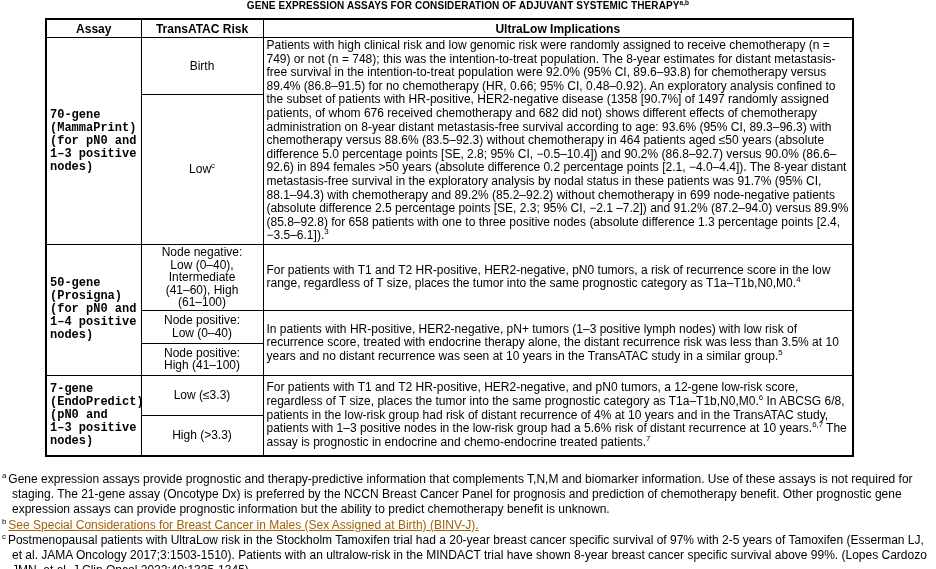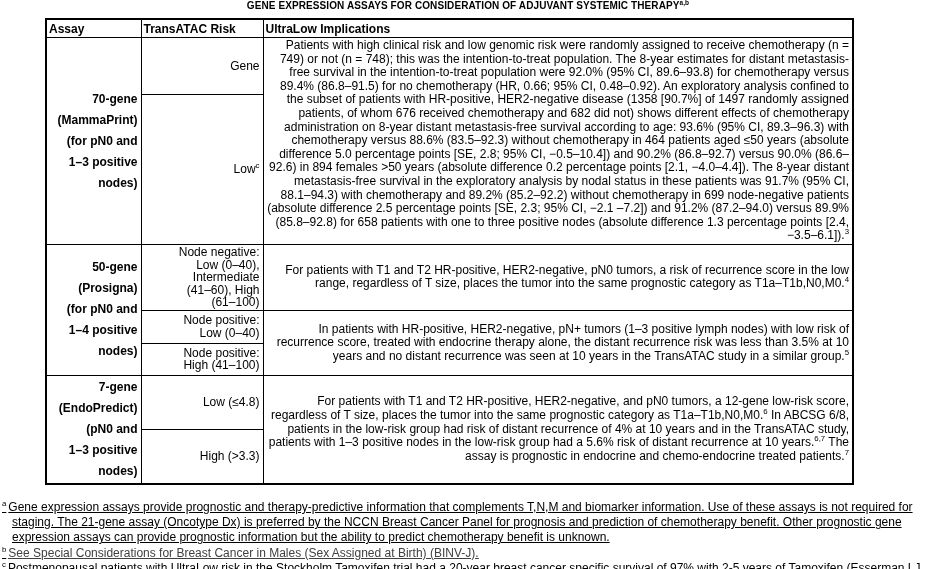--- a/index.html
+++ b/index.html
@@ -28,36 +28,36 @@
     border-collapse: collapse;
     table-layout: fixed;
     width: 809px;
     margin: 7px 0 0 45px;
     border: 2px solid #000000;
   }
   table.assays th, table.assays td {
     border: 1px solid #000000;
     padding: 1px 3px;
     font-size: 12px;
-    text-align: right;
   }
   table.assays th {
     font-weight: bold;
-    text-align: left;
+    text-align: center;
     height: 15px;
     padding: 1px 2px;
     margin-left: 8px;
   }
   td.assay {
     font-weight: bold;
     text-align: left;
     vertical-align: middle;
     white-space: pre-line;
-    line-height: 21px;
+    line-height: 13px;
     padding-left: 4px;
+    font-family: Liberation Mono, monospace;
   }
   td.risk {
     text-align: center;
     vertical-align: middle;
     white-space: pre-line;
     line-height: 12.6px;
     padding: 1px 2px;
   }
   td.impl {
     text-align: left;
@@ -67,27 +67,26 @@
   }
   .footnotes {
     margin: 15px 2px 0 2px;
     width: 930px;
     font-size: 12px;
     line-height: 15.2px;
   }
   .footnote {
     padding-left: 10px;
     text-indent: -10px;
-    text-decoration: underline;
   }
   .footnote sup {
     margin-right: 2px;
   }
   .fn-link {
-    color: #404040;
+    color: #a16207;
     text-decoration: underline;
     cursor: pointer;
   }
 </style>
 </head>
 <body>
 
 <div class="title">GENE EXPRESSION ASSAYS FOR CONSIDERATION OF ADJUVANT SYSTEMIC THERAPY<sup>a,b</sup></div>
 
 <table class="assays">
@@ -103,21 +102,21 @@
       <th>UltraLow Implications</th>
     </tr>
   </thead>
   <tbody>
     <tr>
       <td class="assay" rowspan="2">70-gene
 (MammaPrint)
 (for pN0 and
 1–3 positive
 nodes)</td>
-      <td class="risk" style="height:54px">Gene</td>
+      <td class="risk" style="height:54px">Birth</td>
       <td class="impl" rowspan="2">Patients with high clinical risk and low genomic risk were randomly assigned to receive chemotherapy (n = 749) or not (n = 748); this was the intention-to-treat population. The 8-year estimates for distant metastasis-free survival in the intention-to-treat population were 92.0% (95% CI, 89.6–93.8) for chemotherapy versus 89.4% (86.8–91.5) for no chemotherapy (HR, 0.66; 95% CI, 0.48–0.92). An exploratory analysis confined to the subset of patients with HR-positive, HER2-negative disease (1358 [90.7%] of 1497 randomly assigned patients, of whom 676 received chemotherapy and 682 did not) shows different effects of chemotherapy administration on 8-year distant metastasis-free survival according to age: 93.6% (95% CI, 89.3–96.3) with chemotherapy versus 88.6% (83.5–92.3) without chemotherapy in 464 patients aged ≤50 years (absolute difference 5.0 percentage points [SE, 2.8; 95% CI, −0.5–10.4]) and 90.2% (86.8–92.7) versus 90.0% (86.6–92.6) in 894 females &gt;50 years (absolute difference 0.2 percentage points [2.1, −4.0–4.4]). The 8-year distant metastasis-free survival in the exploratory analysis by nodal status in these patients was 91.7% (95% CI, 88.1–94.3) with chemotherapy and 89.2% (85.2–92.2) without chemotherapy in 699 node-negative patients (absolute difference 2.5 percentage points [SE, 2.3; 95% CI, −2.1 –7.2]) and 91.2% (87.2–94.0) versus 89.9% (85.8–92.8) for 658 patients with one to three positive nodes (absolute difference 1.3 percentage points [2.4, −3.5–6.1]).<sup>3</sup></td>
     </tr>
     <tr>
       <td class="risk" style="height:147px">Low<sup>c</sup></td>
     </tr>
 
     <tr>
       <td class="assay" rowspan="3">50-gene
 (Prosigna)
 (for pN0 and
@@ -139,21 +138,21 @@
       <td class="risk" style="height:29px">Node positive:
 High (41–100)</td>
     </tr>
 
     <tr>
       <td class="assay" rowspan="2">7-gene
 (EndoPredict)
 (pN0 and
 1–3 positive
 nodes)</td>
-      <td class="risk" style="height:37px">Low (≤4.8)</td>
+      <td class="risk" style="height:37px">Low (≤3.3)</td>
       <td class="impl" rowspan="2">For patients with T1 and T2 HR-positive, HER2-negative, and pN0 tumors, a 12-gene low-risk score, regardless of T size, places the tumor into the same prognostic category as T1a–T1b,N0,M0.<sup>6</sup> In ABCSG 6/8, patients in the low-risk group had risk of distant recurrence of 4% at 10 years and in the TransATAC study, patients with 1–3 positive nodes in the low-risk group had a 5.6% risk of distant recurrence at 10 years.<sup>6,7</sup> The assay is prognostic in endocrine and chemo-endocrine treated patients.<sup>7</sup></td>
     </tr>
     <tr>
       <td class="risk" style="height:37px">High (&gt;3.3)</td>
     </tr>
   </tbody>
 </table>
 
 <div class="footnotes">
   <div class="footnote">

